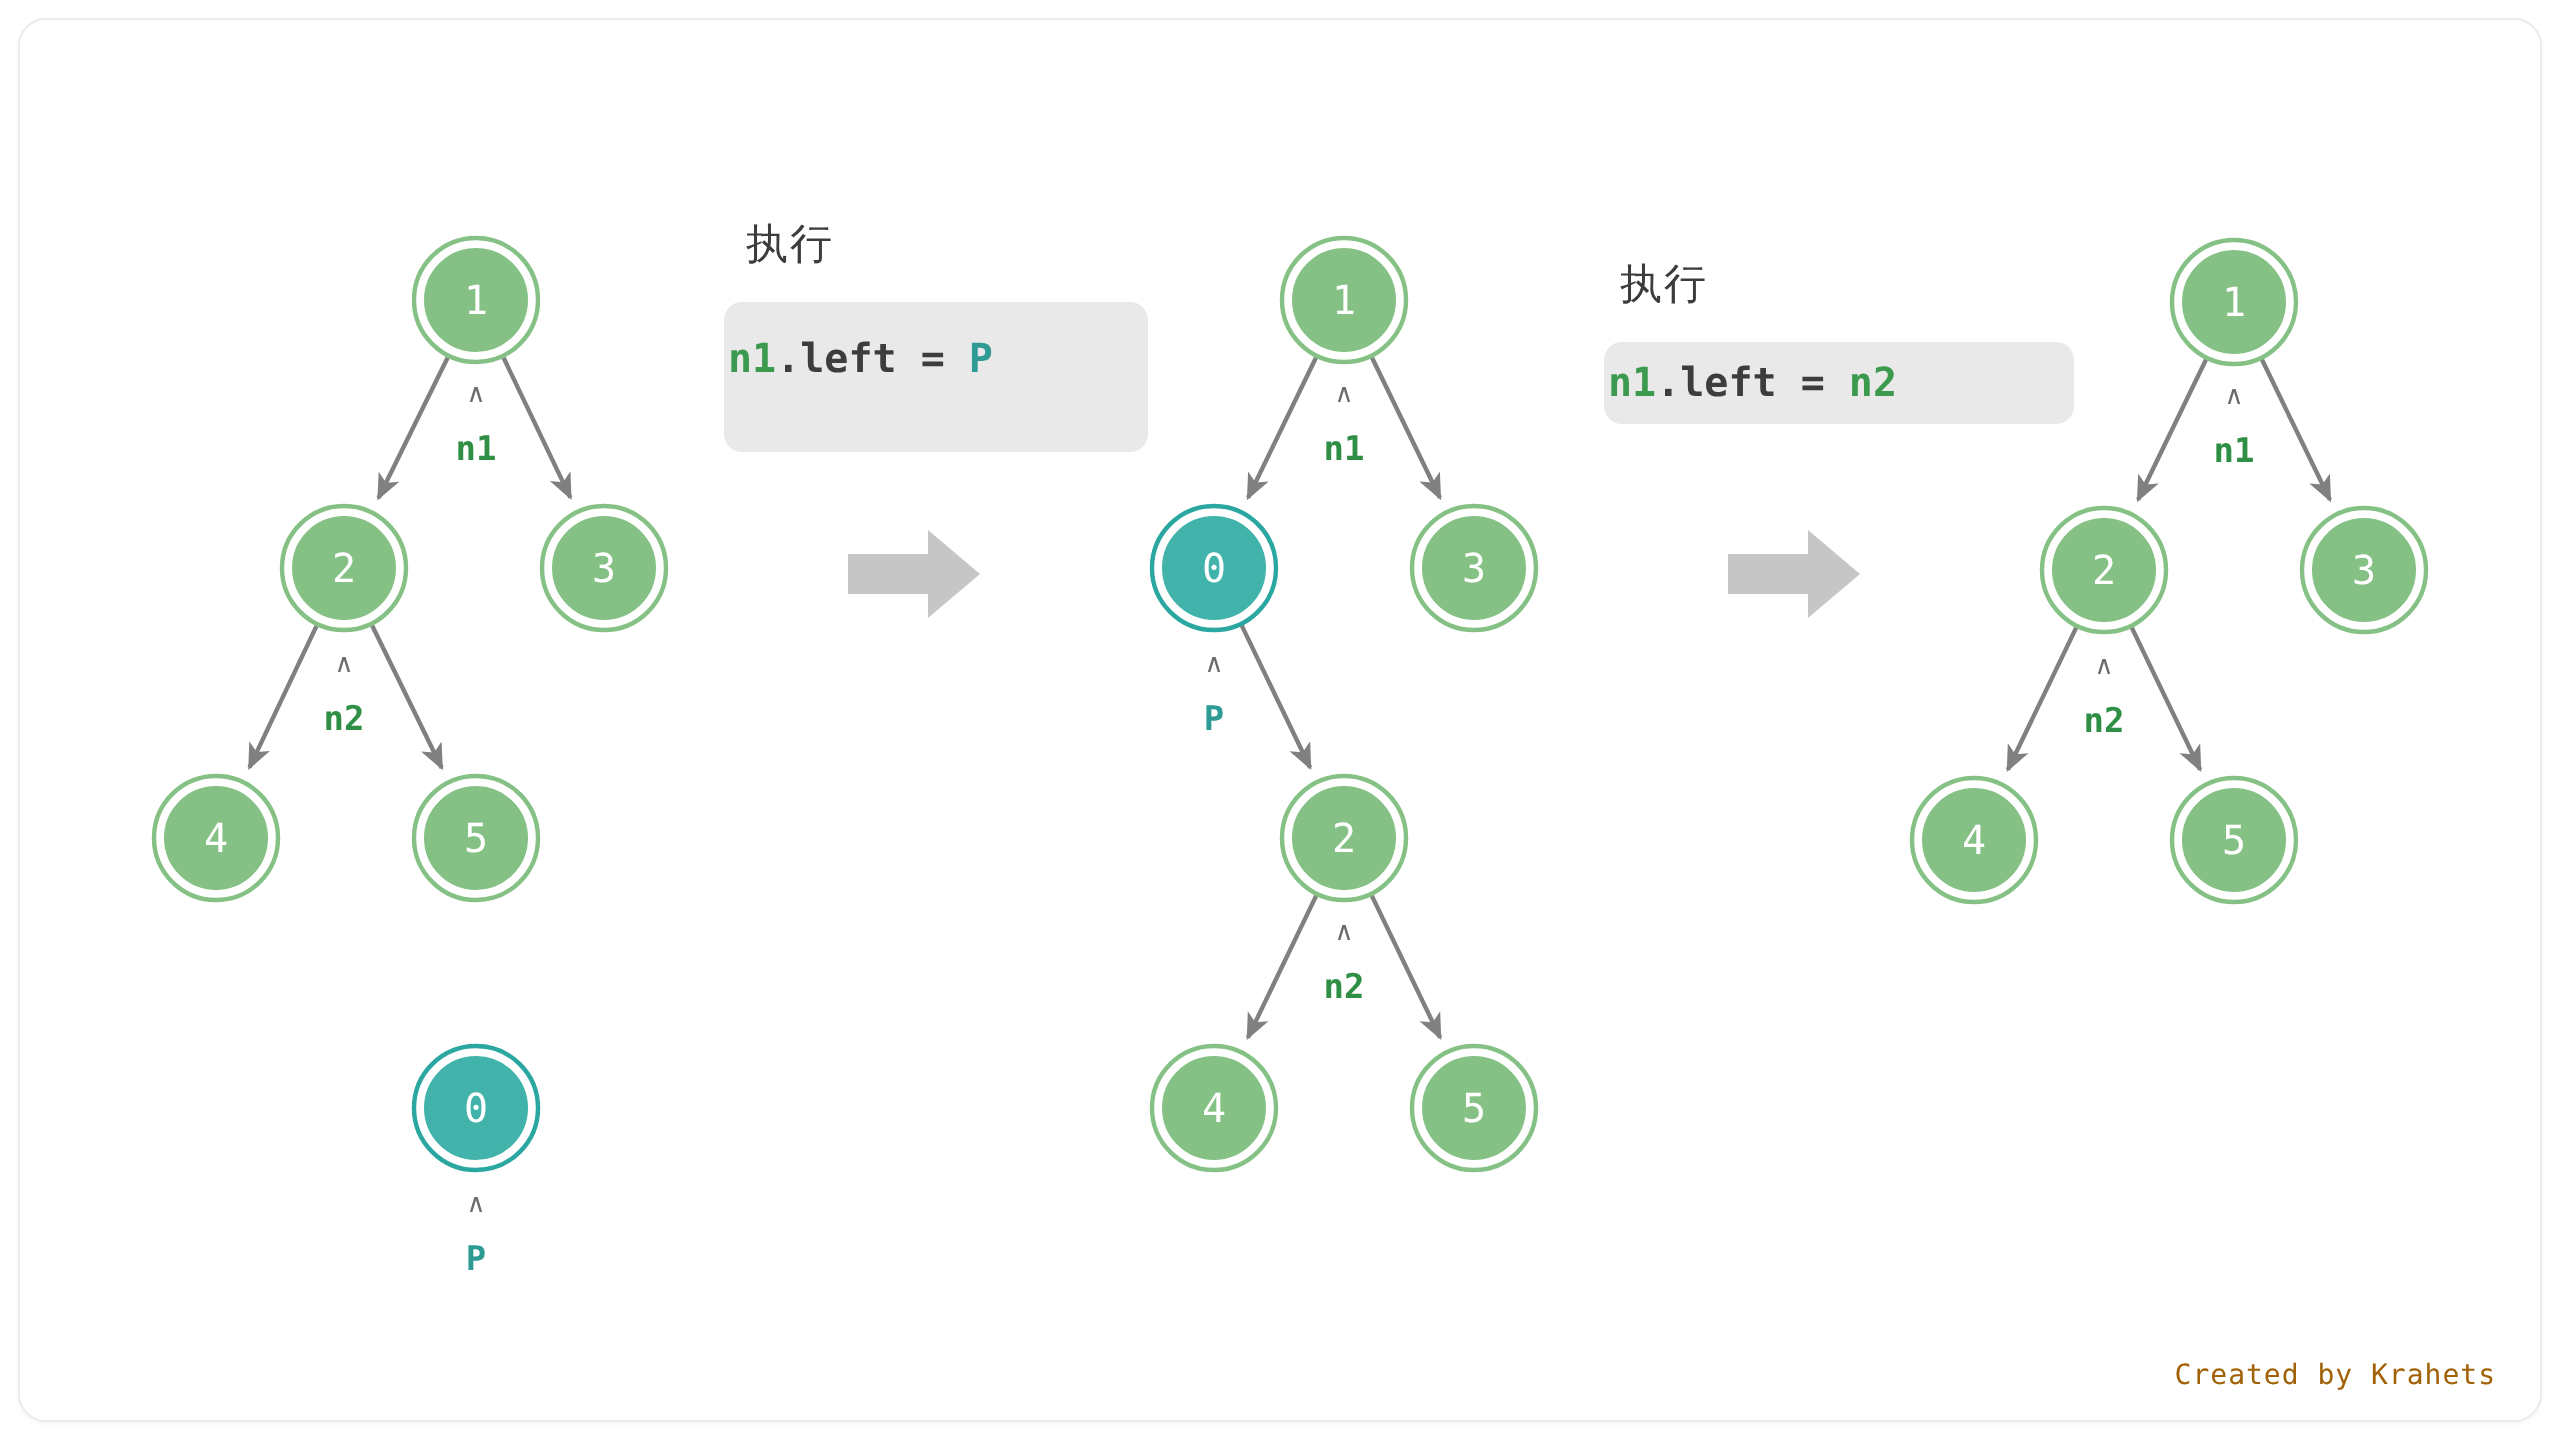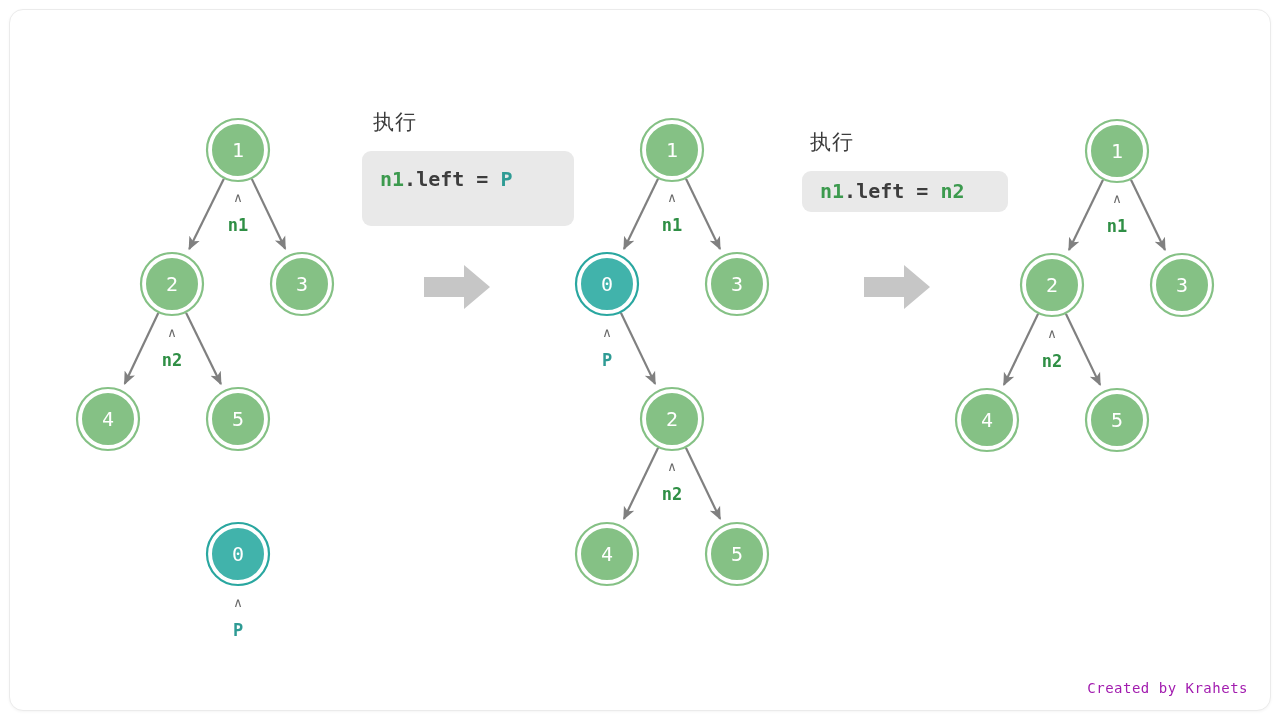--- a/index.html
+++ b/index.html
@@ -49,21 +49,21 @@
   }
   .code-box {
     position: absolute;
     background: #e9e9e9;
     border-radius: 9px;
     font-family: "DejaVu Sans Mono", monospace;
     font-size: 20px;
     font-weight: bold;
     line-height: 34px;
     color: #3d3d3d;
-    padding: 11px 18px;
+    padding: 11px 2px;
     box-sizing: border-box;
   }
   .code-line { white-space: pre; }
   .tok-var   { color: #3c9a4e; }
   .tok-ptr   { color: #2e9b94; }
   .tok-plain { color: #3d3d3d; font-weight: bold; }
   .ptr-name {
     font-family: "DejaVu Sans Mono", monospace;
     font-size: 17px;
     font-weight: bold;
@@ -85,21 +85,21 @@
     color: #ffffff;
     text-align: center;
     line-height: 1;
   }
   #watermark {
     position: absolute;
     right: 24px;
     bottom: 16px;
     font-family: "DejaVu Sans Mono", monospace;
     font-size: 14px;
-    color: #a21caf;
+    color: #a16207;
     letter-spacing: 0.5px;
   }
 </style>
 </head>
 <body>
 
 <div id="figure-card">
   <div id="stage">
 
     <svg id="gfx" width="1262" height="702">
@@ -239,19 +239,19 @@
       </div>
 
     <div class="ov step-label" style="left:363px; top:98px;">执行</div>
 
     <div class="code-box" id="code-box-2" style="left:352px; top:141px; width:212px; height:75px;">
       <div class="code-line"><span class="tok-var">n1</span><span class="tok-plain">.left = </span><span class="tok-ptr">P</span></div>
     </div>
 
     <div class="ov step-label" style="left:800px; top:118px;">执行</div>
 
-    <div class="code-box" id="code-box-3" style="left:792px; top:161px; width:206px; height:41px; line-height:19px;">
+    <div class="code-box" id="code-box-3" style="left:792px; top:161px; width:235px; height:41px; line-height:19px;">
       <div class="code-line"><span class="tok-var">n1</span><span class="tok-plain">.left = </span><span class="tok-var">n2</span></div>
     </div>
 
     <div id="watermark">Created by Krahets</div>
   </div>
 </div>
 
 </body></html>

